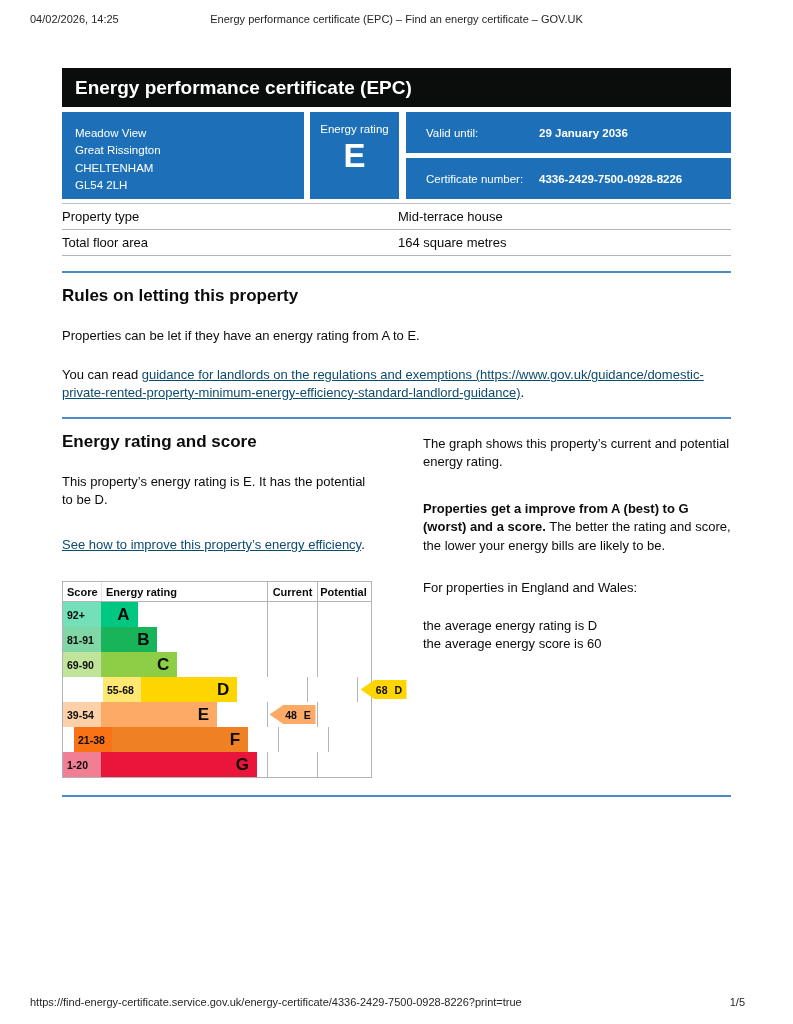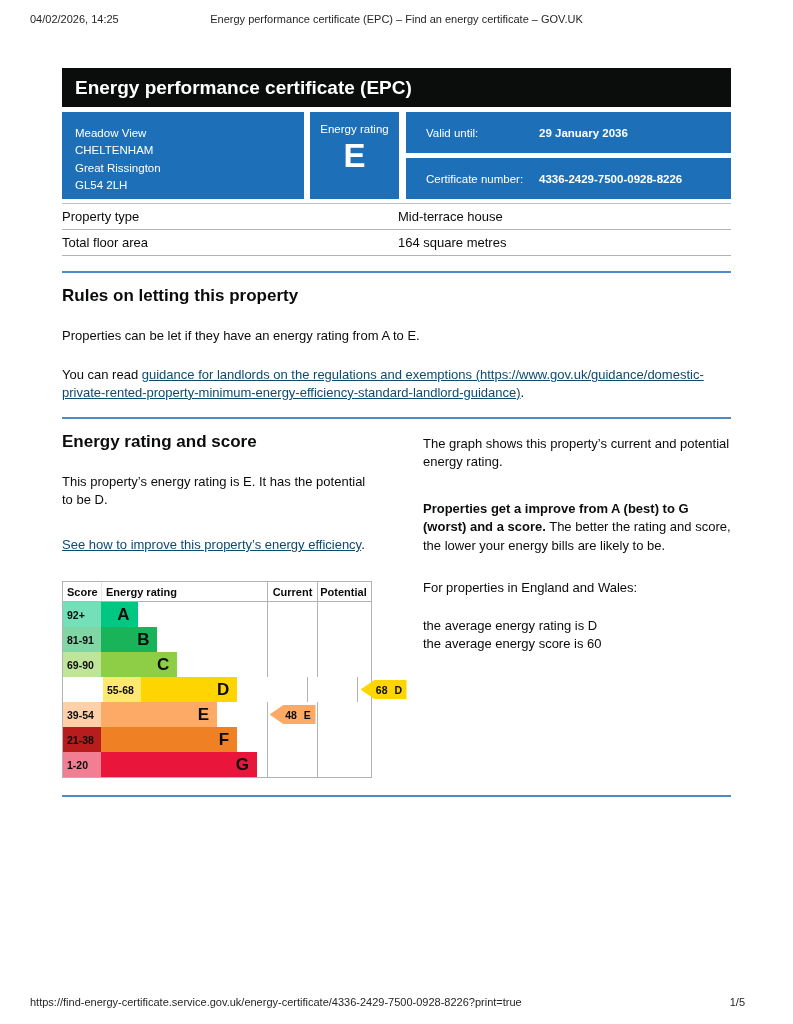--- a/index.html
+++ b/index.html
@@ -96,22 +96,22 @@
     <span class="doc-title">Energy performance certificate (EPC) – Find an energy certificate – GOV.UK</span>
   </div>
 
   <div class="content">
 
     <div class="banner">Energy performance certificate (EPC)</div>
 
     <div class="cert-row">
       <div class="cert-box address-box">
         <div>Meadow View</div>
+        <div>Great Rissington</div>
         <div>CHELTENHAM</div>
-        <div>Great Rissington</div>
         <div>GL54 2LH</div>
       </div>
       <div class="cert-box rating-box">
         <span class="rating-label">Energy rating</span>
         <span class="rating-letter">E</span>
       </div>
       <div class="cert-right">
         <div class="cert-box cert-line">
           <span class="lbl">Valid until:</span>
           <span class="val">29 January 2036</span>
@@ -207,21 +207,21 @@
             <div class="cell-current">
               <div class="rating-arrow" style="background: rgb(252, 170, 101);">
                 <span>48</span>
                 <span>E</span>
               </div>
             </div>
             <div class="cell-potential"></div>
           </div>
 
           <div class="chart-row">
-            <div class="band-score" style="background: #b91c1c;">21-38</div>
+            <div class="band-score" style="background: #f97316; margin-left: 11px;">21-38</div>
             <div class="band-barwrap">
               <div class="band-bar" style="width: 82%; background: rgb(239, 128, 35);">F</div>
             </div>
             <div class="cell-current"></div>
             <div class="cell-potential"></div>
           </div>
 
           <div class="chart-row">
             <div class="band-score" style="background: rgb(242, 126, 147);">1-20</div>
             <div class="band-barwrap">

